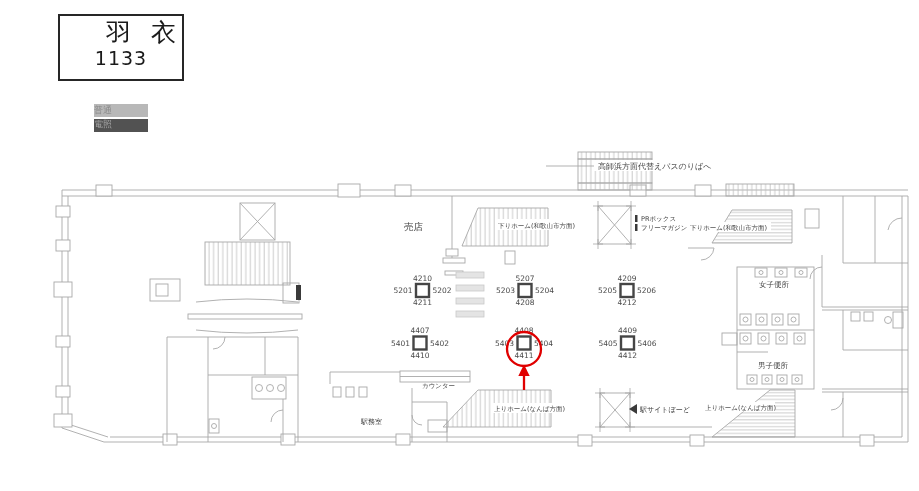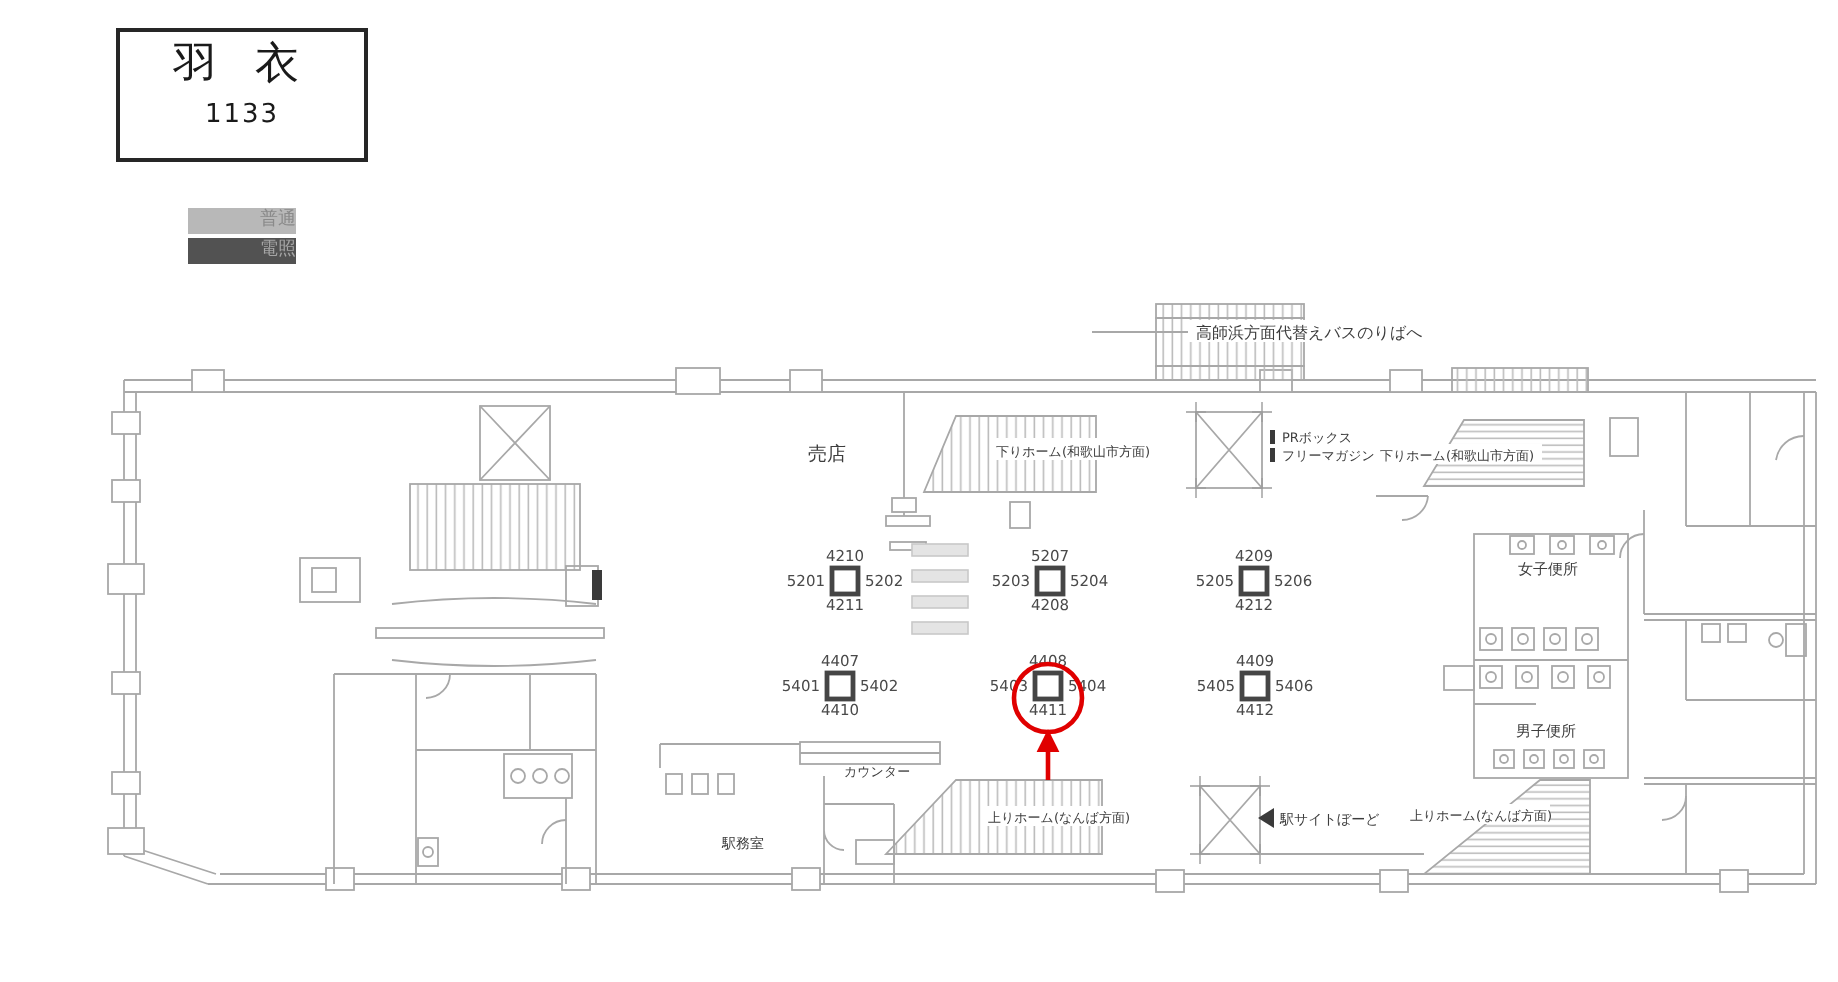--- a/index.html
+++ b/index.html
@@ -1,25 +1,25 @@
 <!DOCTYPE html>
 <html style="--badge-normal-bg: #b8b8b8; --badge-normal-fg: #8a8a8a; --badge-lit-bg: #525252; --badge-lit-fg: #a6a6a6; --plan-line: #a8a8a8; --highlight: #e00000;"><head>
 <meta charset="utf-8">
 <style>
   html,body{margin:0;padding:0;background:#fff;}
   .stage{position:relative;width:919px;height:491px;background:#fff;overflow:hidden;
          font-family:"DejaVu Sans","Liberation Sans",sans-serif;}
   .station-box{position:absolute;left:58px;top:14px;width:122px;height:63px;
                border:2px solid #262626;background:#fff;text-align:center;}
-  .station-name{font-size:22px;color:#1a1a1a;letter-spacing:6px;margin-top:4px;line-height:26px;}
-  .board-id{font-size:13px;color:#1a1a1a;line-height:24px;letter-spacing:1px;}
+  .station-name{font-size:25px;color:#1a1a1a;letter-spacing:6px;margin-top:4px;line-height:26px;text-align:right;}
+  .board-id{font-size:19px;color:#1a1a1a;line-height:24px;letter-spacing:1px;}
   .area-label{position:absolute;left:58px;top:84px;width:126px;text-align:center;
               font-size:15px;color:#111;letter-spacing:1px;}
   .badge{position:absolute;left:94px;width:54px;height:13px;line-height:13px;
-         text-align:right;font-size:9px;}
+         text-align:left;font-size:9px;}
   .badge-normal{top:104px;background:var(--badge-normal-bg,#b8b8b8);color:var(--badge-normal-fg,#8a8a8a);}
   .badge-lit{top:119px;background:var(--badge-lit-bg,#525252);color:var(--badge-lit-fg,#a0a0a0);font-family:Liberation Mono, monospace;}
   svg{position:absolute;left:0;top:0;}
   svg text{font-family:"DejaVu Sans","Liberation Sans",sans-serif;fill:#3d3d3d;}
   .w{fill:none;stroke:var(--plan-line,#a8a8a8);stroke-width:0.9;}
   .col{fill:#fff;stroke:var(--plan-line,#a8a8a8);stroke-width:0.9;}
   .hatchV{fill:url(#vh);stroke:var(--plan-line,#a8a8a8);stroke-width:0.9;}
   .hatchH{fill:url(#hh);stroke:var(--plan-line,#a8a8a8);stroke-width:0.9;}
   .bg{fill:#fff;}
   .tick{fill:none;stroke:#9c9c9c;stroke-width:0.7;}

